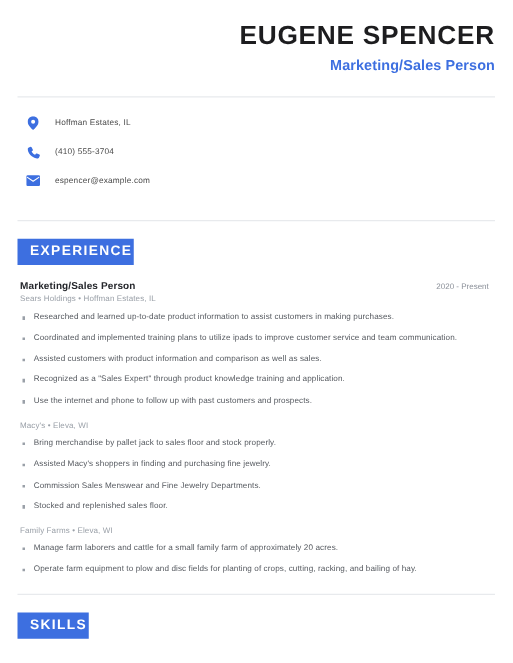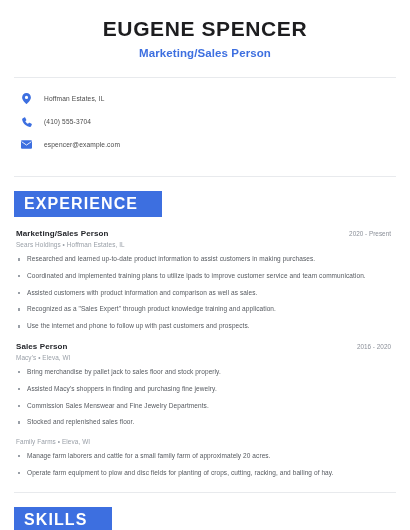--- a/index.html
+++ b/index.html
@@ -17,21 +17,21 @@
     height: 530px;
     background: #ffffff;
     padding: 0 14px;
     overflow: hidden;
     position: relative;
   }
 
   
   .header {
     padding-top: 17px;
-    text-align: center;
+    text-align: right;
   }
 
   .full-name {
     font-size: 21px;
     font-weight: bold;
     letter-spacing: 0.6px;
     color: #1d1d1f;
     line-height: 1.15;
   }
 
@@ -83,24 +83,24 @@
 
   .divider-contact { margin-top: 8px; }
 
   
   .section { padding-top: 14px; }
 
   .section-badge {
     display: inline-block;
     background: #3d6fe0;
     color: #ffffff;
-    font-size: 16px;
+    font-size: 11px;
     font-weight: bold;
     letter-spacing: 1.1px;
-    padding: 5px 24px 5px 10px;
+    padding: 5px 1px 5px 10px;
     line-height: 1;
   }
 
   .section-body { padding: 12px 2px 0 2px; }
 
   
   .entry { margin-bottom: 11px; }
   .entry:last-child { margin-bottom: 0; }
 
   .entry-head {
@@ -218,24 +218,20 @@
         <ul class="bullets">
           <li>Researched and learned up-to-date product information to assist customers in making purchases.</li>
           <li>Coordinated and implemented training plans to utilize ipads to improve customer service and team communication.</li>
           <li>Assisted customers with product information and comparison as well as sales.</li>
           <li>Recognized as a "Sales Expert" through product knowledge training and application.</li>
           <li>Use the internet and phone to follow up with past customers and prospects.</li>
         </ul>
       </div>
 
       <div class="entry">
-        <div class="entry-head">
-          <span class="entry-role">Sales Person</span>
-          <span class="entry-dates">2016 - 2020</span>
-        </div>
         <div class="entry-meta">Macy's • Eleva, WI</div>
         <ul class="bullets">
           <li>Bring merchandise by pallet jack to sales floor and stock properly.</li>
           <li>Assisted Macy's shoppers in finding and purchasing fine jewelry.</li>
           <li>Commission Sales Menswear and Fine Jewelry Departments.</li>
           <li>Stocked and replenished sales floor.</li>
         </ul>
       </div>
 
       <div class="entry">

